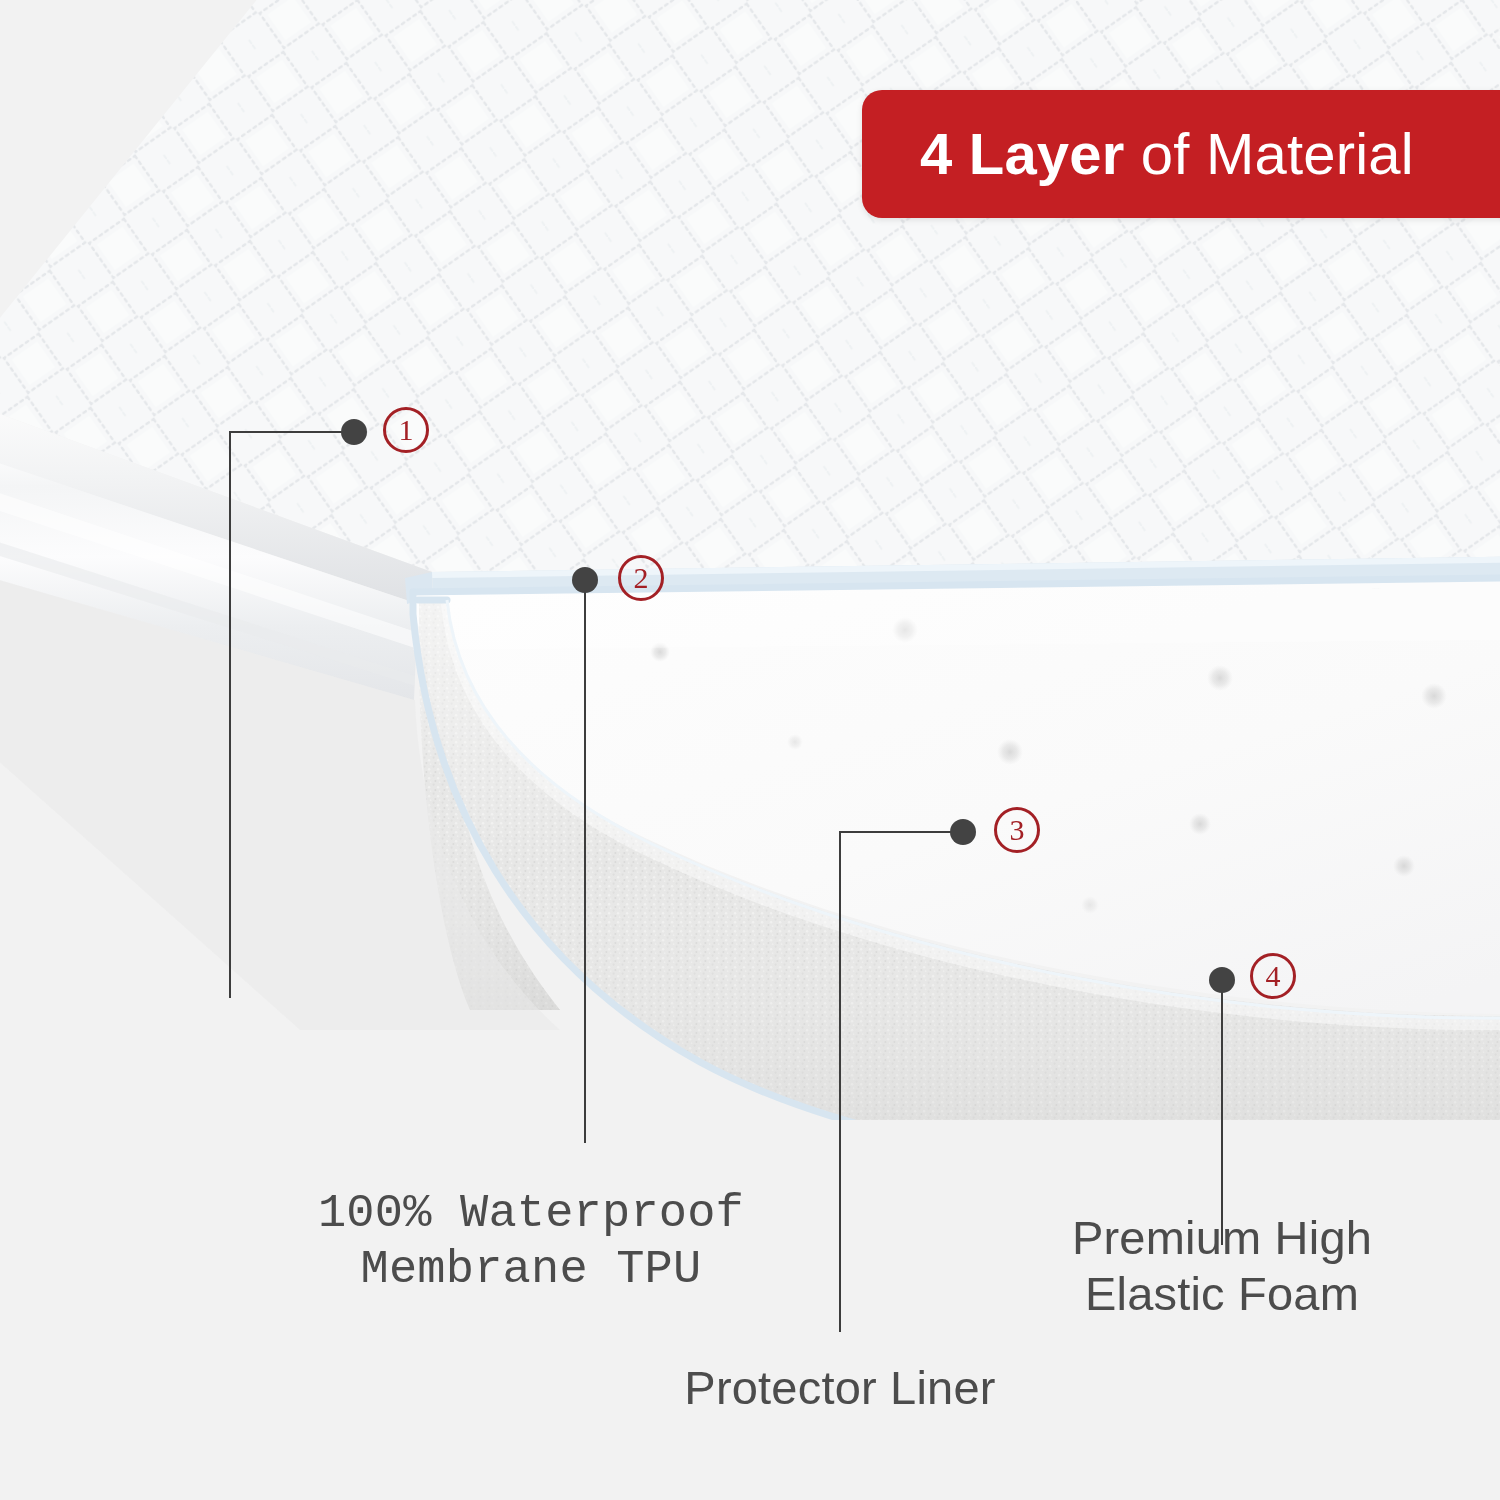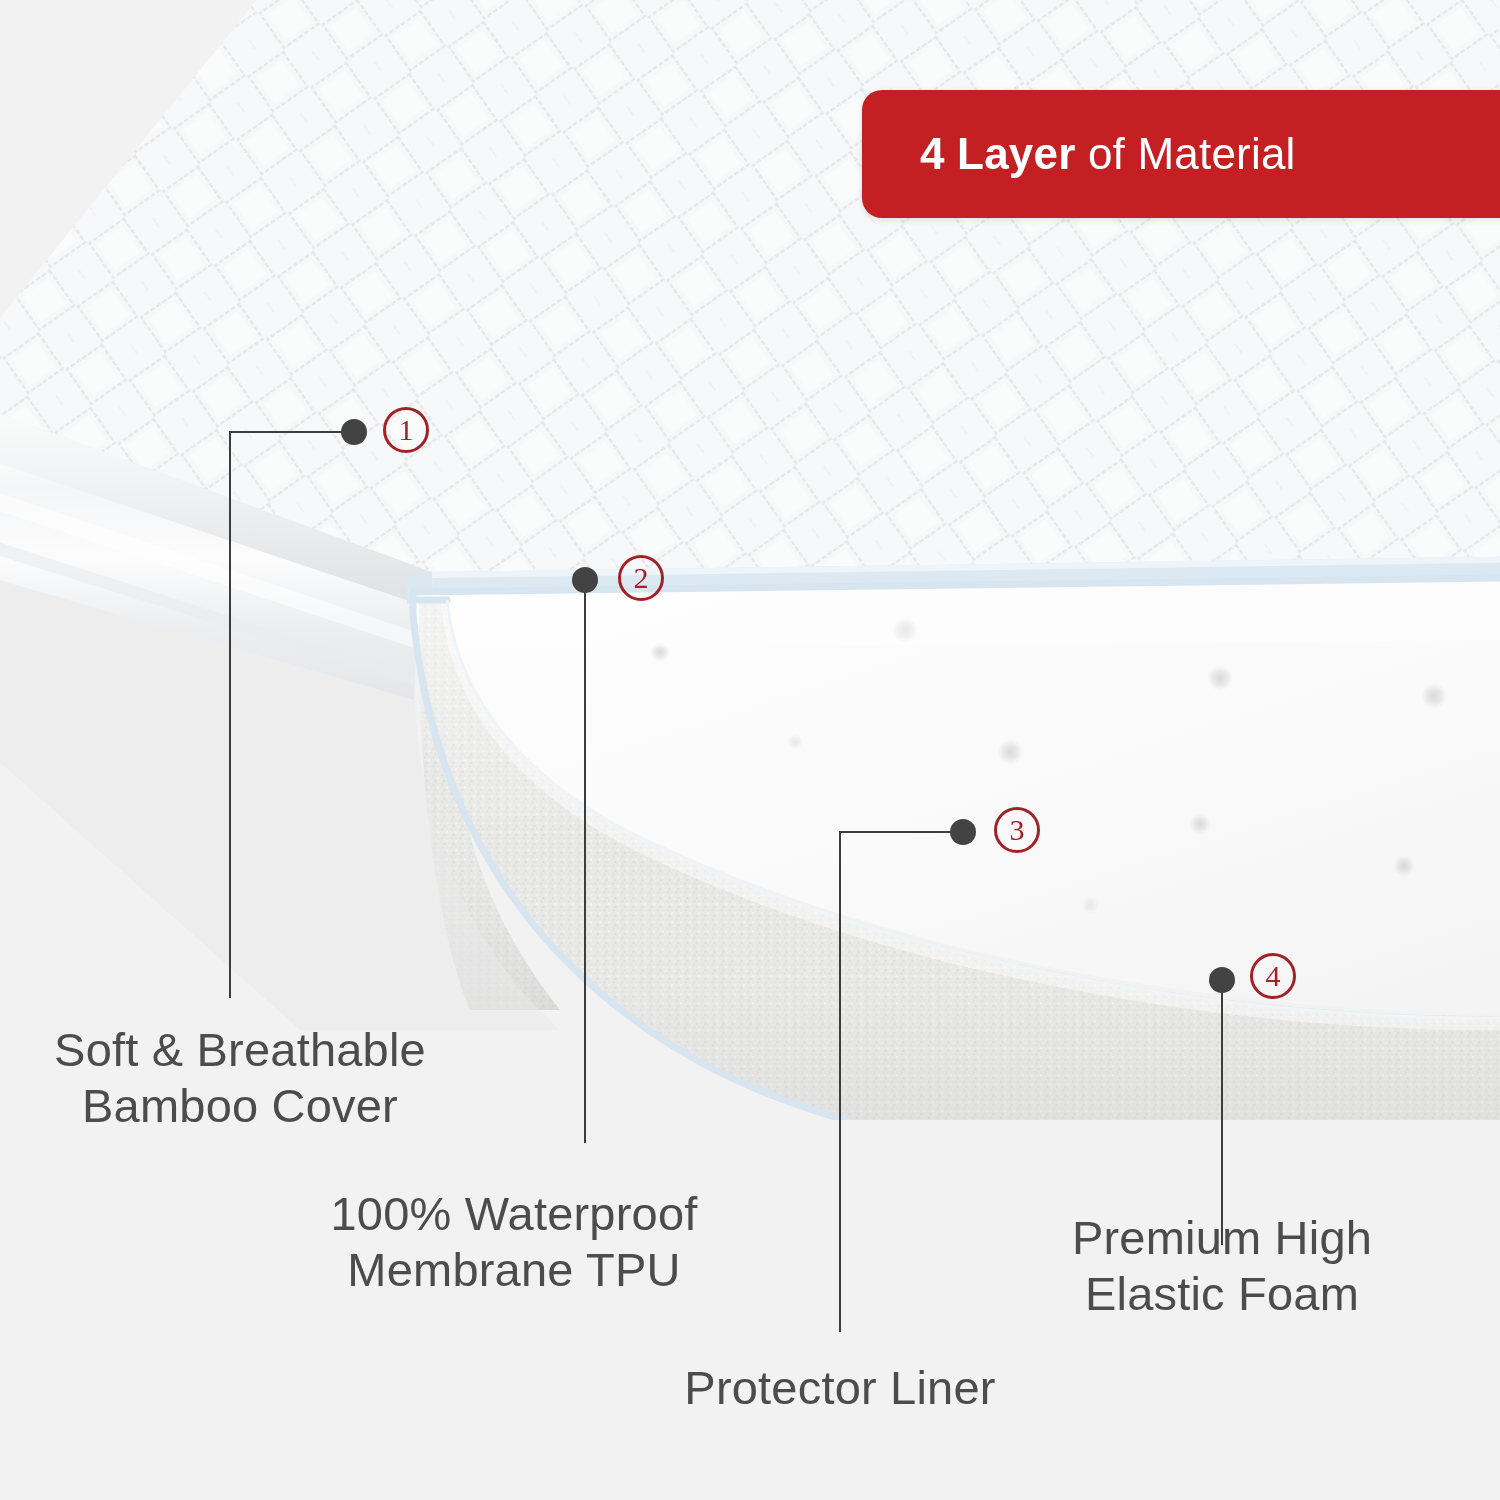--- a/index.html
+++ b/index.html
@@ -21,21 +21,21 @@
     left:862px; top:90px;
     width:660px; height:128px;
     background:#c41f23;
     border-radius:20px 0 0 20px;
     display:flex; align-items:center;
     padding-left:58px;
     box-shadow:0 2px 6px rgba(0,0,0,.10);
     z-index:40;
   }
   .banner-text{
-    font-size:44px;
+    font-size:58px;
     color:#ffffff;
     letter-spacing:.2px;
     white-space:nowrap;
     line-height:1;
   }
   .banner-text .b{ font-weight:bold; }
   .banner-text .r{ font-weight:normal; }
 
   
   .callout{ position:absolute; z-index:35; }
@@ -237,31 +237,29 @@
   </div>
 
   <div class="callout">
     <div class="dot" style="left:341px; top:419px;"></div>
     <div class="lead h" style="left:229px; top:431px; width:118px;"></div>
     <div class="lead v" style="left:229px; top:431px; height:567px;"></div>
     <div class="numcircle" style="left:383px; top:407px;">
       <span>1</span>
     </div>
   </div>
-  <div class="label" style="left:20px; top:1022px; width:440px;">Soft &amp; Breathable
-Bamboo Cover</div>
 
   <div class="callout">
     <div class="dot" style="left:572px; top:567px;"></div>
     <div class="lead v" style="left:584px; top:580px; height:563px;"></div>
     <div class="numcircle" style="left:618px; top:555px;">
       <span>2</span>
     </div>
   </div>
-  <div class="label" style="left:294px; top:1186px; width:440px;">100% Waterproof
+  <div class="label" style="left:311px; top:1186px; width:440px;font-family:Liberation Mono, monospace;">100% Waterproof
 Membrane TPU</div>
 
   <div class="callout">
     <div class="dot" style="left:950px; top:819px;"></div>
     <div class="lead h" style="left:839px; top:831px; width:117px;"></div>
     <div class="lead v" style="left:839px; top:831px; height:501px;"></div>
     <div class="numcircle" style="left:994px; top:807px;">
       <span>3</span>
     </div>
   </div>

